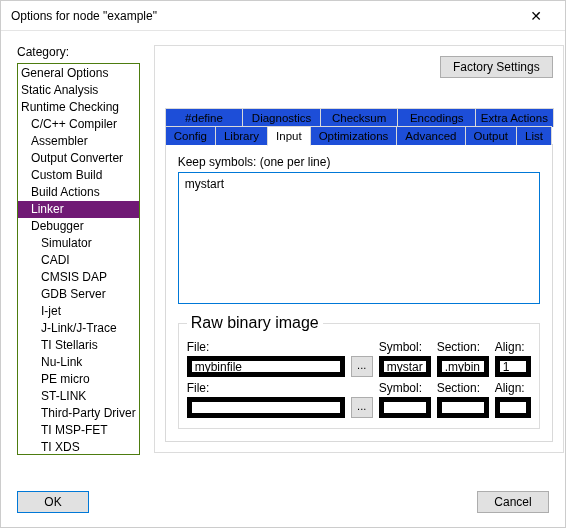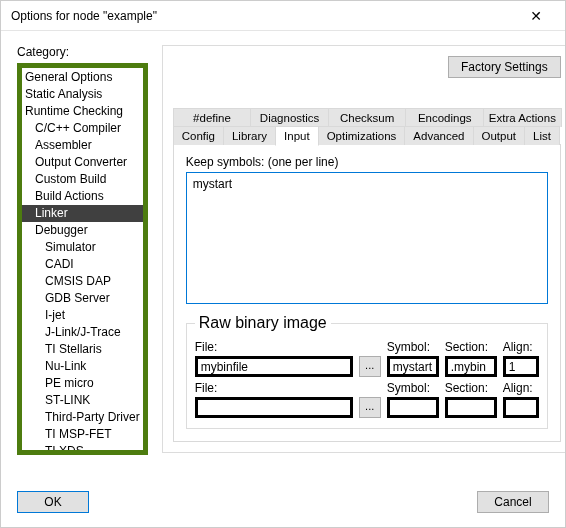--- a/index.html
+++ b/index.html
@@ -3,51 +3,51 @@
 <meta charset="utf-8">
 <style>
   * { box-sizing: border-box; font-family: "Segoe UI", Tahoma, sans-serif; font-size: 12px; }
   body { margin: 0; background: #fff; width: 566px; height: 528px; border: 1px solid #ccc; display: flex; flex-direction: column; }
   .titlebar { height: 30px; display: flex; align-items: center; padding: 0 8px 0 10px; border-bottom: 1px solid #e5e5e5; }
   .title { flex: 1; font-size: 12px; }
   .close-x { width: 42px; height: 28px; display: flex; align-items: center; justify-content: center; font-size: 14px; }
   .body { flex: 1; padding: 14px 16px; display: flex; gap: 14px; }
   .cat-col { width: 132px; display: flex; flex-direction: column; }
   .cat-label { margin-bottom: 4px; }
-  .cat-list { border: 5px solid #4d7c0f; height: 392px; overflow: hidden; background: #fff; padding: 1px 0; }
+  .cat-list { border: 1px solid #4d7c0f; height: 392px; overflow: hidden; background: #fff; padding: 1px 0; }
   .cat-item { padding: 1px 3px; line-height: 15px; cursor: default; white-space: nowrap; }
   .cat-item.indent1 { padding-left: 13px; }
   .cat-item.indent2 { padding-left: 23px; }
-  .cat-item.selected { background: #404040; color: #fff; }
+  .cat-item.selected { background: #701a75; color: #fff; }
   .right-col { flex: 1; display: flex; flex-direction: column; }
   .panel { border: 1px solid #dcdcdc; height: 408px; padding: 10px 10px 10px 10px; display: flex; flex-direction: column; background: #fff; position: relative; justify-content: center; }
   .factory-row { display: flex; justify-content: flex-end; margin-bottom: 30px; }
   .btn { border: 1px solid #adadad; background: #e1e1e1; padding: 3px 12px; min-width: 72px; text-align: center; }
   .btn.default { border-color: #0078d7; }
   .tabs-wrap { position: relative; }
   .tabs-row { display: flex; }
-  .tab { border: 1px solid #d9d9d9; border-bottom: none; background: #e5e5e5; padding: 3px 0; text-align: center; font-size: 11.5px; position: relative; margin-right: -1px; }
+  .tab { border: 1px solid #d9d9d9; border-bottom: none; background: #1d4ed8; padding: 3px 0; text-align: center; font-size: 11.5px; position: relative; margin-right: -1px; }
   .tabs-row.top .tab { flex: 1; }
   .tabs-row.bottom { margin-top: -1px; }
   .tabs-row.bottom .tab { padding-left: 8px; padding-right: 8px; }
   .tab.active { background: #fff; z-index: 2; border-bottom: 1px solid #fff; margin-bottom: -1px; }
   .tab-content { border: 1px solid #d9d9d9; flex: 1; padding: 10px 12px 12px 12px; display: flex; flex-direction: column; margin-top: -1px; }
   .keep-label { margin-bottom: 3px; }
   .keep-area { border: 1px solid #0078d7; flex: 1; position: relative; padding: 4px 6px; resize: none; font-family: inherit; font-size: 12px; outline: none; overflow-y: scroll; }
   fieldset.raw { border: 1px solid #dcdcdc; margin: 10px 0 0 0; padding: 6px 8px 10px 8px; }
   fieldset.raw legend { padding: 0 4px; font-size: 16px; }
   .raw-row { display: flex; gap: 6px; align-items: flex-end; margin-top: 2px; }
   .raw-row.labels { align-items: flex-end; }
   .raw-row .col-file { width: 158px; }
   .raw-row .col-btn { width: 22px; }
   .raw-row .col-sym { width: 52px; }
   .raw-row .col-sec { width: 52px; }
   .raw-row .col-align { width: 36px; }
   .raw-field-label { font-size: 12px; }
-  input.tfield { width: 100%; border: 3px solid #000000; padding: 2px 3px; font-family: inherit; font-size: 12px; height: 21px; }
+  input.tfield { width: 100%; border: 5px solid #000000; padding: 2px 3px; font-family: inherit; font-size: 12px; height: 21px; }
   .browse-btn { width: 22px; height: 21px; border: 1px solid #adadad; background: #e1e1e1; text-align: center; line-height: 17px; font-size: 11px; }
   .footer { display: flex; justify-content: space-between; gap: 8px; padding: 4px 16px 14px 16px; }
   ::-webkit-scrollbar { width: 16px; }
   ::-webkit-scrollbar-track { background: #f0f0f0; }
   ::-webkit-scrollbar-thumb { background: #cdcdcd; }
   ::-webkit-scrollbar-button { background: #f0f0f0; height: 16px; }
 </style>
 </head>
 <body>
 

